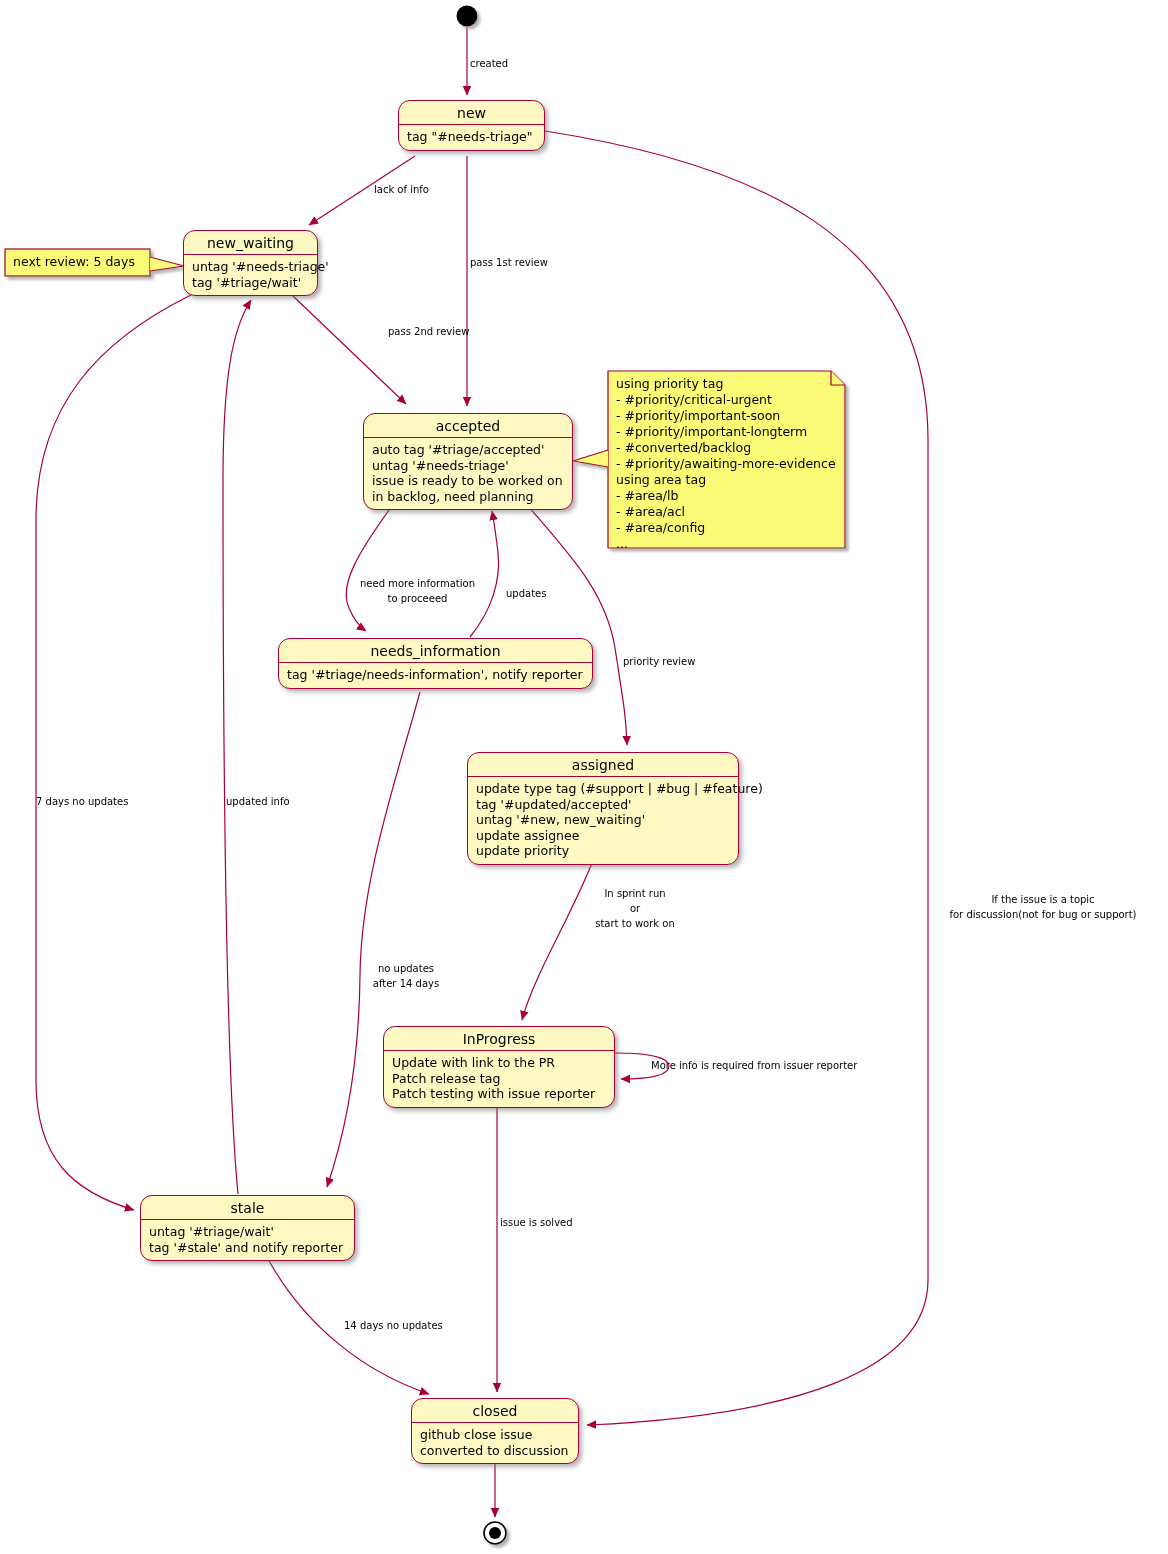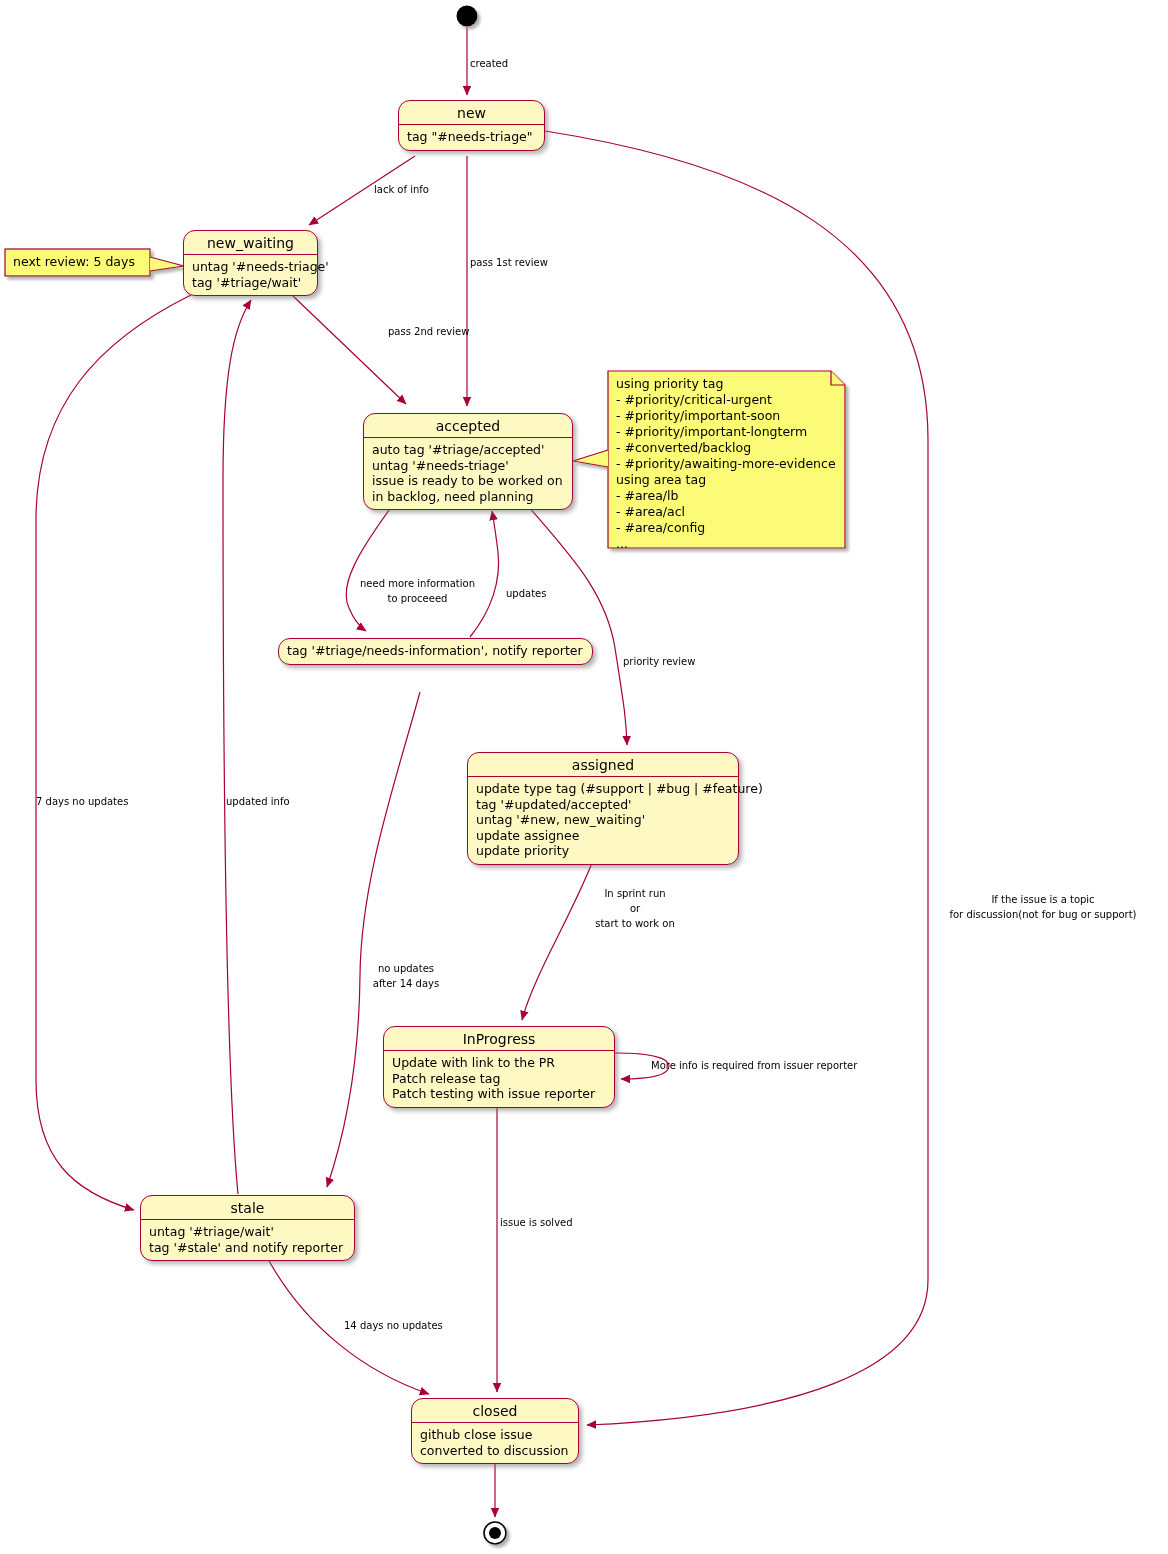--- a/index.html
+++ b/index.html
@@ -100,20 +100,21 @@
     <div class="title">accepted</div>
     <div class="body">
       <div class="bl">auto tag '#triage/accepted'</div>
       <div class="bl">untag '#needs-triage'</div>
       <div class="bl">issue is ready to be worked on</div>
       <div class="bl">in backlog, need planning</div>
     </div>
   </div>
 
   <div class="state" style="left:278px;top:638px;width:315px;">
+    <div class="title">needs_information</div>
     <div class="body">
       <div class="bl">tag '#triage/needs-information', notify reporter</div>
     </div>
   </div>
 
   <div class="state" style="left:467px;top:752px;width:272px;">
     <div class="title">assigned</div>
     <div class="body">
       <div class="bl">update type tag (#support | #bug | #feature)</div>
       <div class="bl">tag '#updated/accepted'</div>

